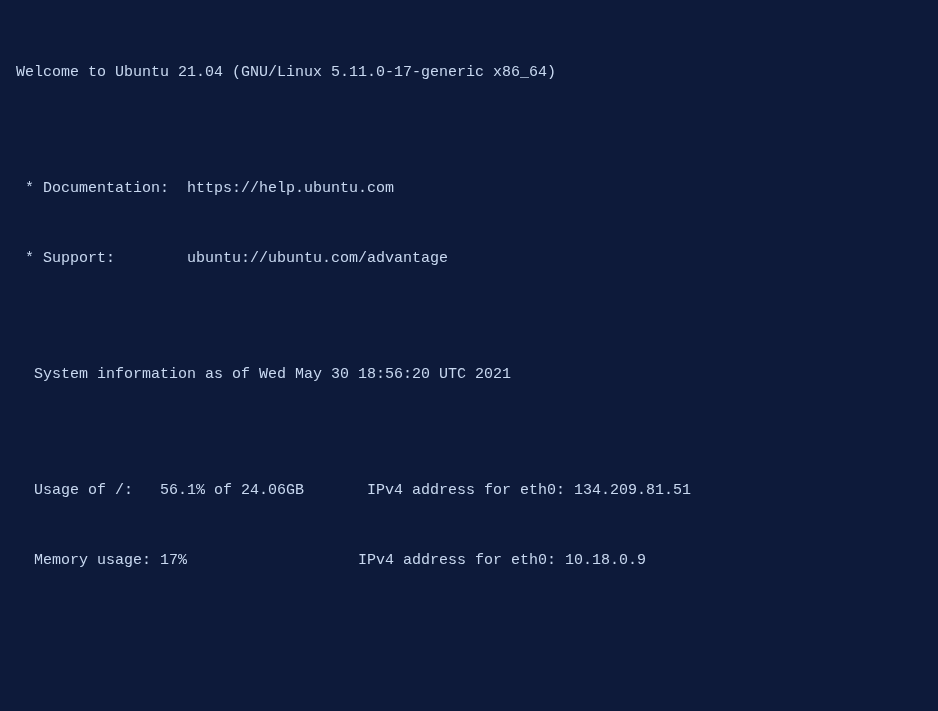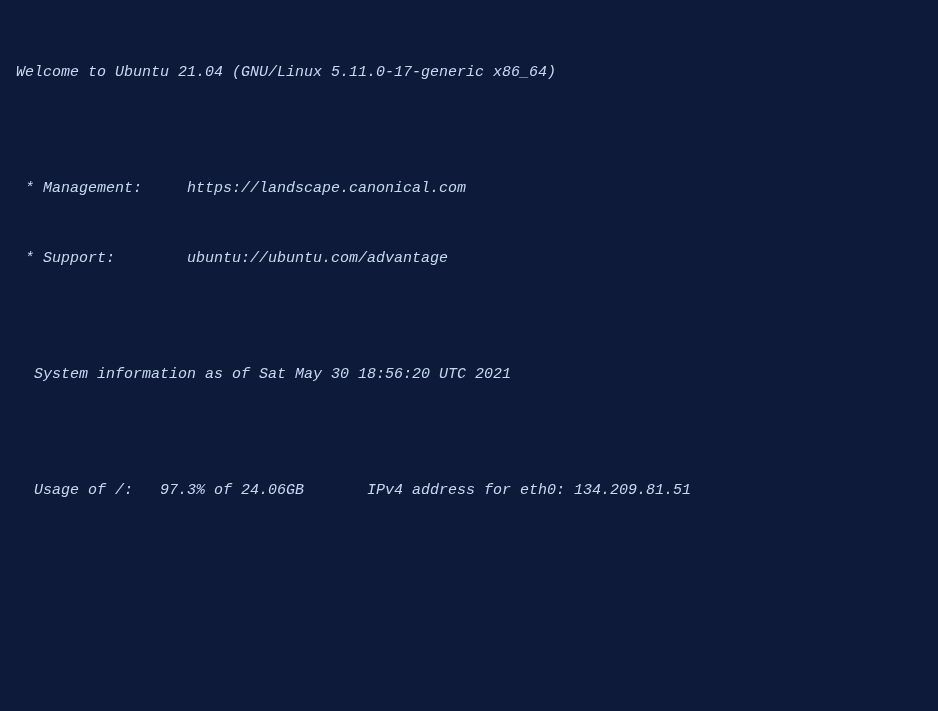--- a/index.html
+++ b/index.html
@@ -19,35 +19,35 @@
       overflow: hidden;
     }
 
     .terminal-content {
       white-space: pre;
       line-height: 1.55;
     }
 
     .line {
       display: block;
-      font-style: italic;
     }
   </style>
 </head>
 <body>
 
 <div class="terminal-content">
   <span class="line">Welcome to Ubuntu 21.04 (GNU/Linux 5.11.0-17-generic x86_64)</span>
   <span class="line"></span>
-  <span class="line"> * Management:     https://landscape.canonical.com</span>
+  <span class="line"> * Documentation:  https://help.ubuntu.com</span>
   <span class="line"> * Support:        ubuntu://ubuntu.com/advantage</span>
   <span class="line"></span>
-  <span class="line">  System information as of Sat May 30 18:56:20 UTC 2021</span>
+  <span class="line">  System information as of Wed May 30 18:56:20 UTC 2021</span>
   <span class="line"></span>
-  <span class="line">  Usage of /:   97.3% of 24.06GB       IPv4 address for eth0: 134.209.81.51</span>
+  <span class="line">  Usage of /:   56.1% of 24.06GB       IPv4 address for eth0: 134.209.81.51</span>
+  <span class="line">  Memory usage: 17%                   IPv4 address for eth0: 10.18.0.9</span>
   
   
   <span class="line"></span>
   <span class="line"></span>
   <span class="line"></span>
   <span class="line"></span>
   
   
   
   <span class="line"></span>

